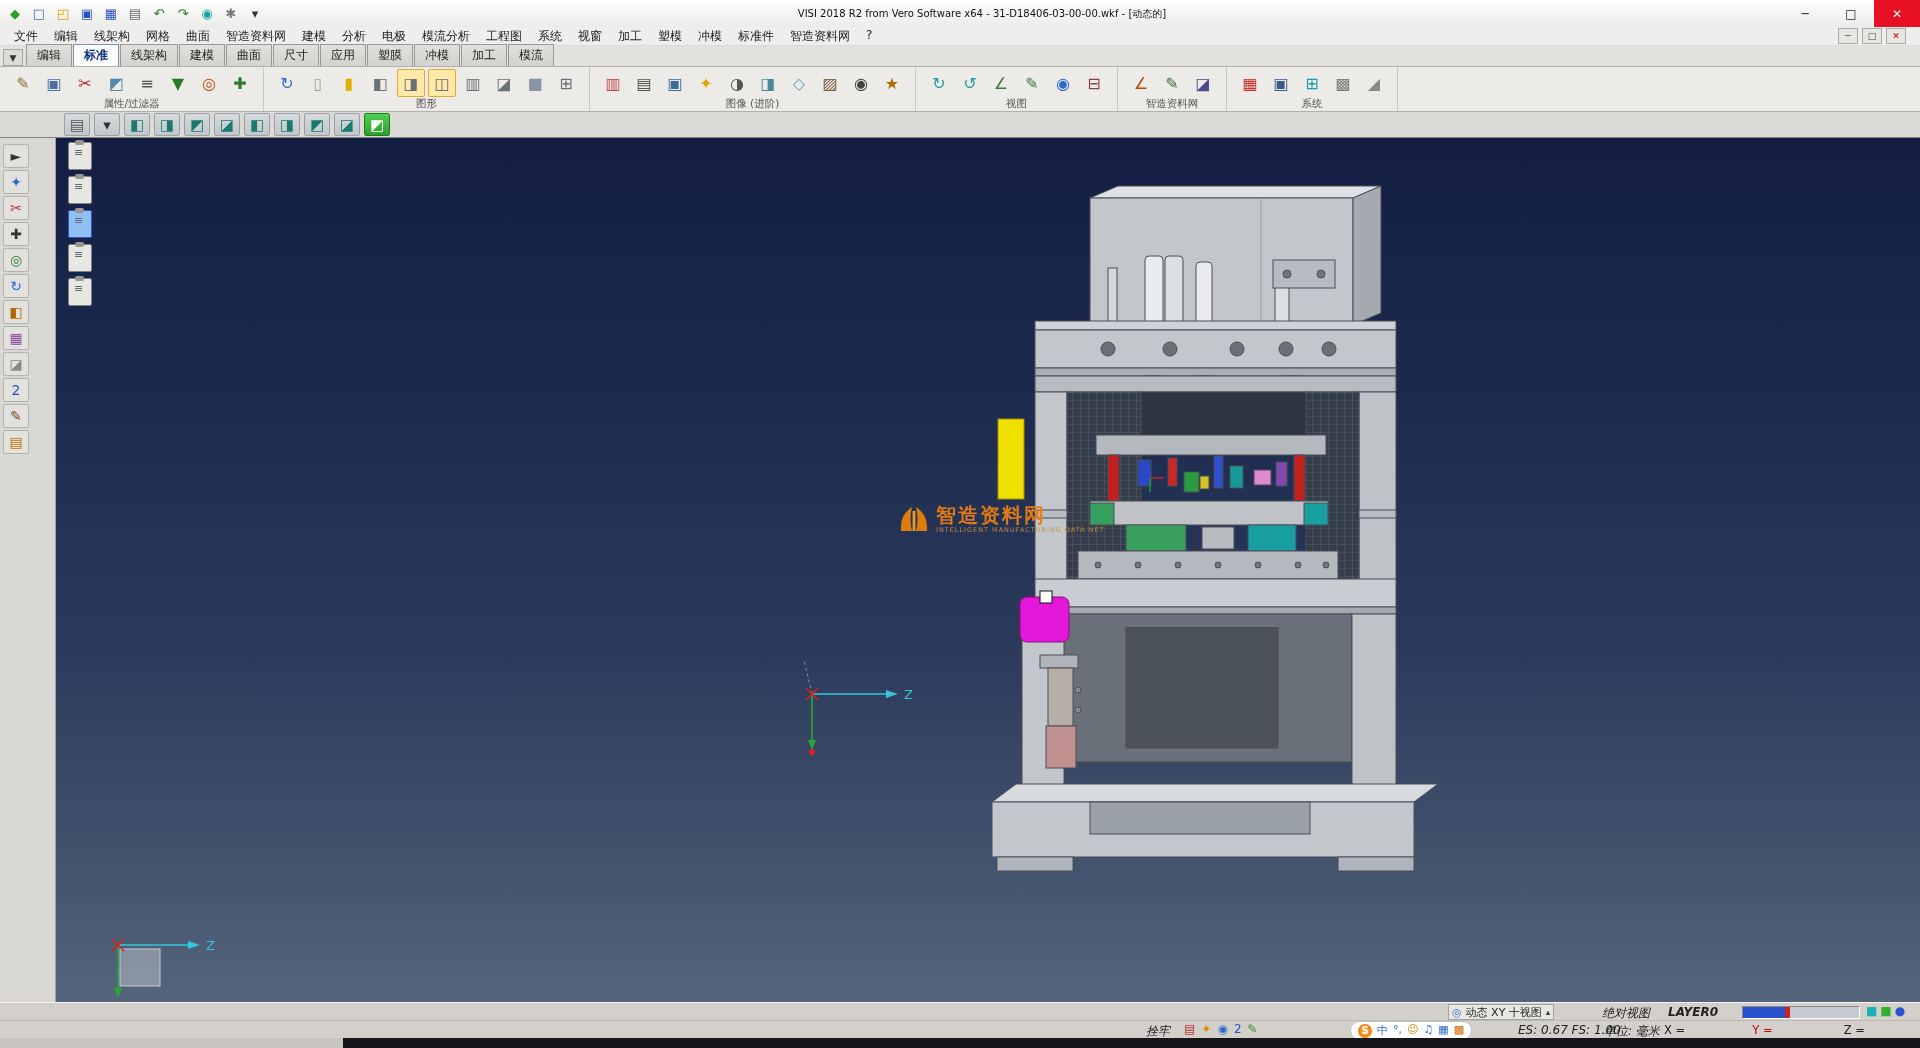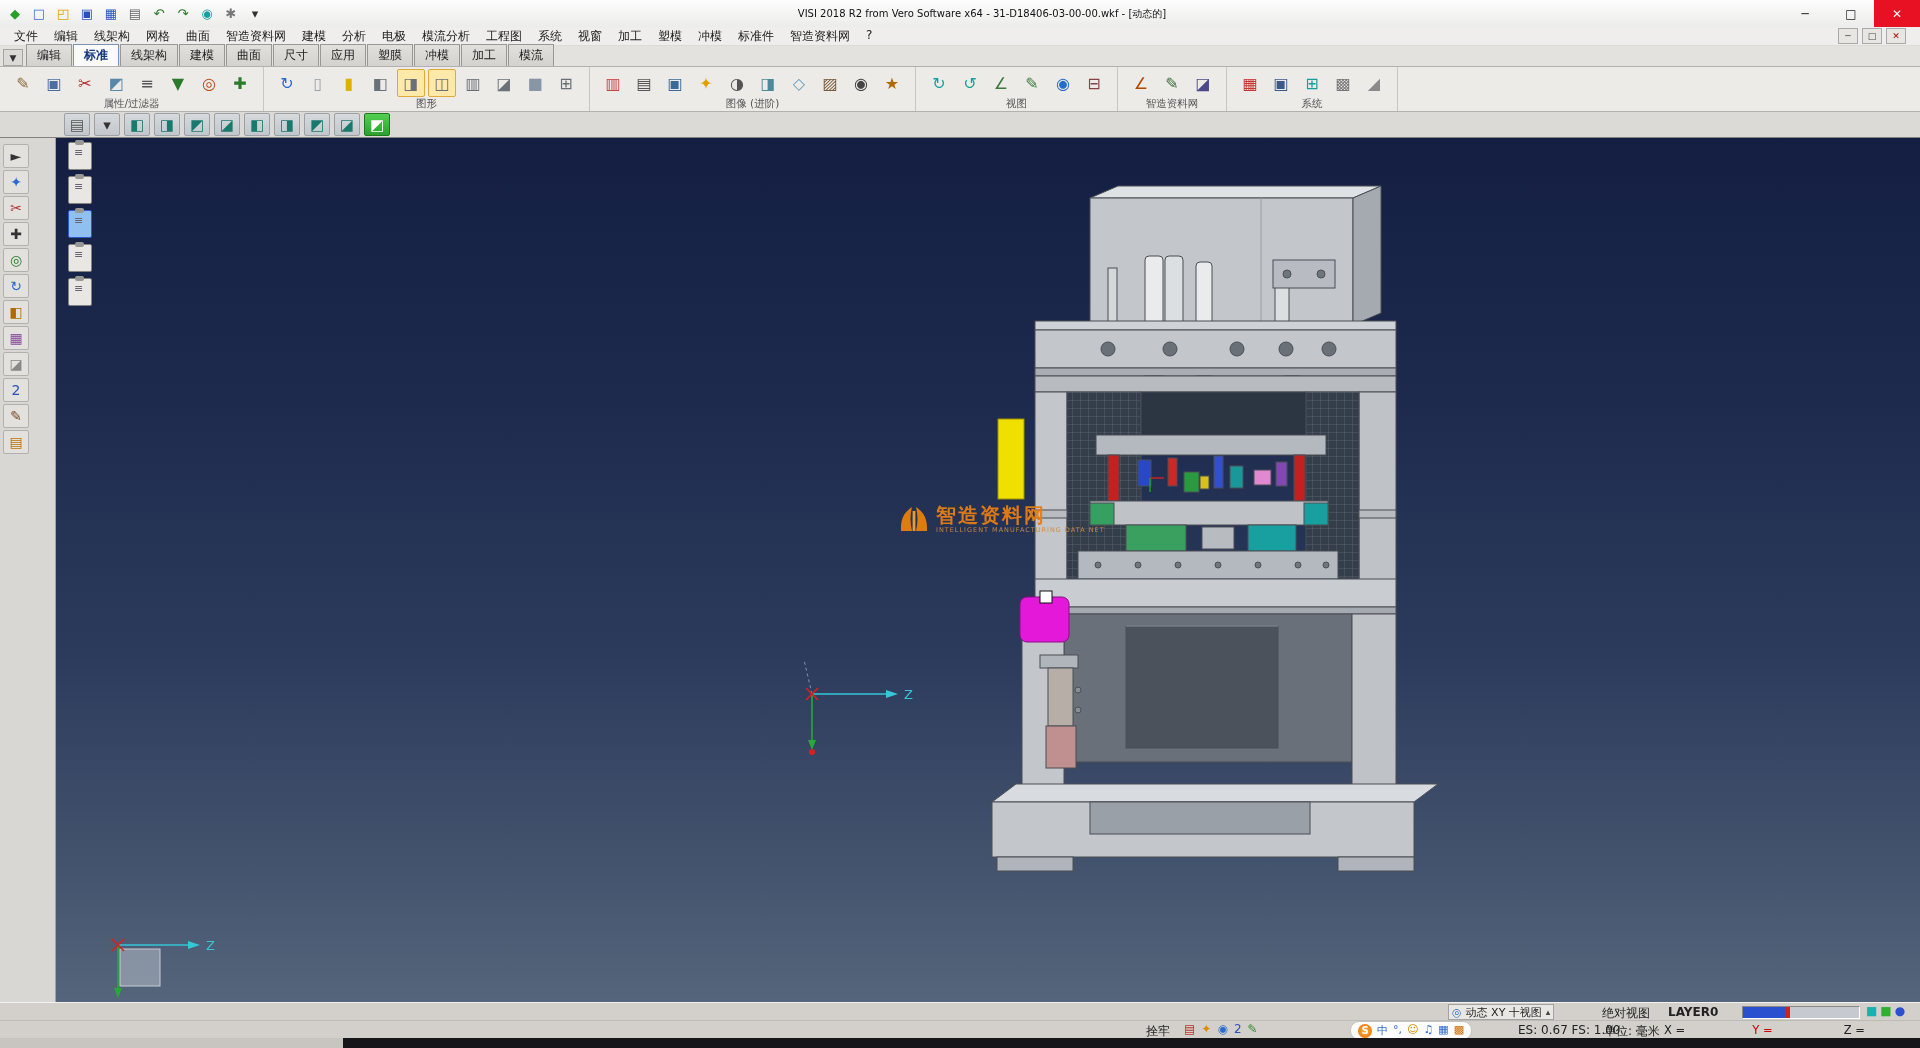--- a/index.html
+++ b/index.html
@@ -66,21 +66,21 @@
     background:linear-gradient(180deg,#131e42 0%,#1d2a4e 30%,#2c3b5c 60%,#44546e 85%,#55657b 100%);}
   .machine-svg{position:absolute;left:0;top:0;}
   .watermark{position:absolute;left:838px;top:364px;display:flex;align-items:center;gap:2px;opacity:.95;}
   .wm-title{font-size:20px;font-weight:bold;color:#e87d14;letter-spacing:2px;line-height:22px;}
   .wm-sub{font-size:6.5px;color:#cf8a3f;letter-spacing:1px;}
   
   .sb{position:absolute;left:0;width:100%;background:#d3d0cb;box-sizing:border-box;}
   .sb1{top:1002px;height:18px;border-top:1px solid #f3f2f0;}
   .sb2{top:1020px;height:18px;border-top:1px solid #bdbbb7;}
   .sb span{position:static;}
-  .sb .abs{position:absolute;top:2px;white-space:nowrap;}
+  .sb .abs{position:absolute;top:2px;white-space:nowrap;font-style:italic;}
   .view-combo{position:absolute;left:1448px;top:1px;display:flex;align-items:center;gap:4px;
     background:#e9e7e3;border:1px solid #a5a3a0;height:14px;padding:0 3px;font-size:11px;}
   .progress{position:absolute;left:1742px;top:3px;width:116px;height:11px;background:#c6cad0;
     border-top:1px solid #8a8885;border-left:1px solid #8a8885;border-bottom:1px solid #fff;
     border-right:1px solid #fff;display:flex;}
   .seg-b{width:42px;background:#2a50d0;} .seg-r{width:5px;background:#d02020;}
   .mini-ind{position:absolute;left:1866px;top:1px;display:flex;gap:3px;font-size:12px;}
   .tray-icons{position:absolute;left:1184px;top:1px;display:flex;gap:6px;font-size:12px;}
   .sogou-bar{position:absolute;left:1350px;top:0px;height:17px;background:#fdfdfd;border:1px solid #c5c3c0;
     border-radius:9px;display:flex;align-items:center;gap:5px;padding:0 7px;font-size:11px;}

